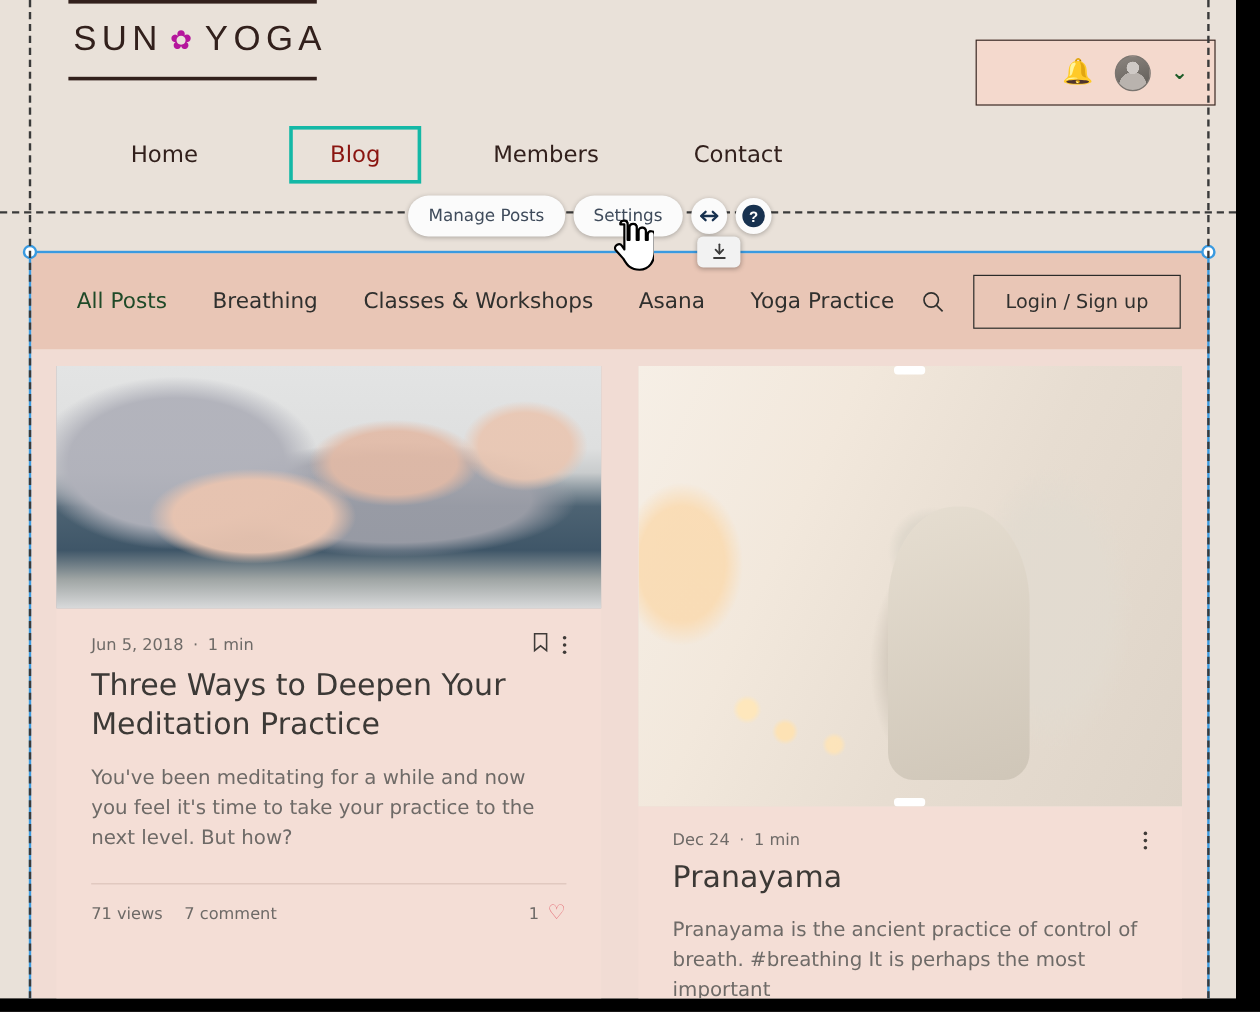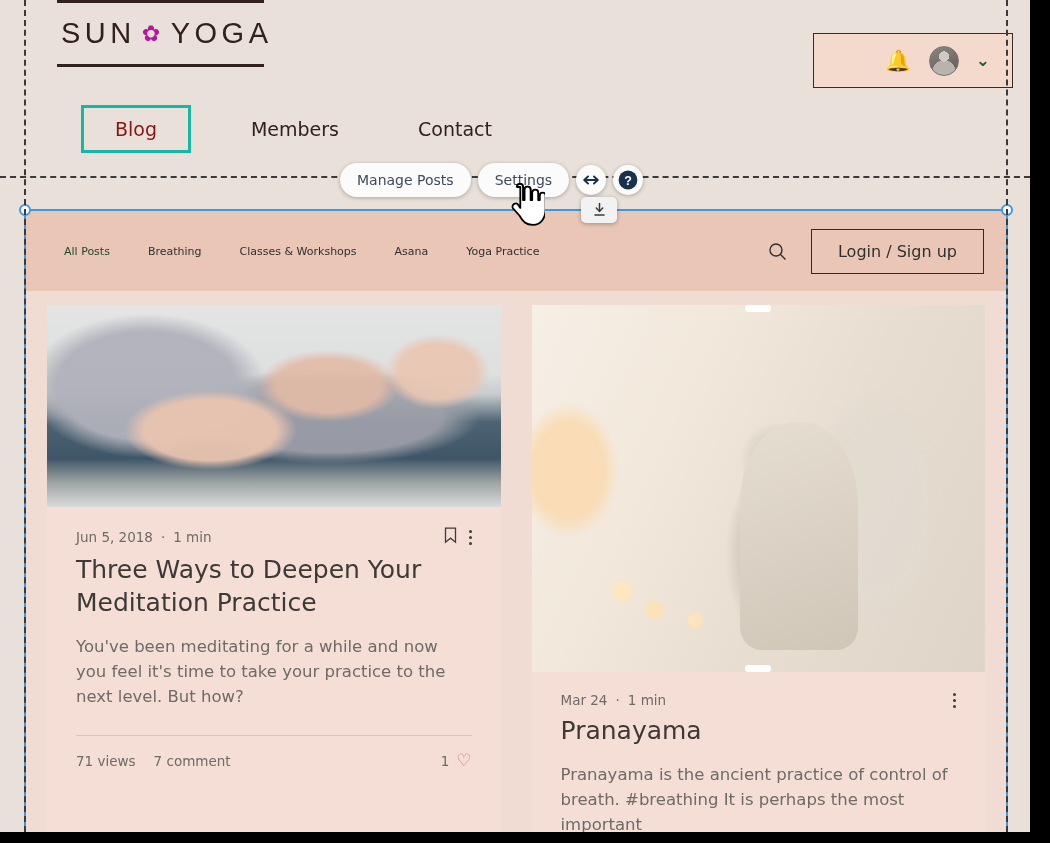--- a/index.html
+++ b/index.html
@@ -230,21 +230,21 @@
 
   #blog-catbar {
     position: relative;
     height: 80px;
     background: #e9c6b6;
     display: flex;
     align-items: center;
     padding: 0 22px 0 19px;
   }
   .cat-item {
-    font-size: 11px;
+    font-size: 18px;
     color: #30302e;
     padding: 0 19px;
     cursor: pointer;
     font-family: "DejaVu Sans", sans-serif;
     white-space: nowrap;
   }
   .cat-item.active { color: #1f4a28; }
 
   #cat-right {
     margin-left: auto;
@@ -412,20 +412,21 @@
         <div class="logo-rule top"></div>
         <div class="logo-text">
           <span>SUN</span>
           <span class="logo-flower">✿</span>
           <span>YOGA</span>
         </div>
         <div class="logo-rule bottom"></div>
       </div>
 
       <div id="main-nav">
+        <div class="nav-item">Home</div>
         <div class="nav-item selected">Blog</div>
         <div class="nav-item">Members</div>
         <div class="nav-item">Contact</div>
       </div>
     </div>
 
     <div id="blog-app">
 
       <div id="blog-catbar">
         <div class="cat-item active">All Posts</div>
@@ -483,21 +484,21 @@
         </div>
 
         <div class="post-card right">
           <div class="post-img b">
             <div class="photo-buddha"></div>
             <div class="img-handle top"></div>
             <div class="img-handle bottom"></div>
           </div>
           <div class="post-body">
             <div class="post-meta">
-              <span>Mar 24</span>
+              <span>Dec 24</span>
               <span class="meta-dot">·</span>
               <span>1 min</span>
               <span class="meta-right">
                 <span class="kebab">
                     <i></i>
                     <i></i>
                     <i></i>
                   </span>
               </span>
             </div>

